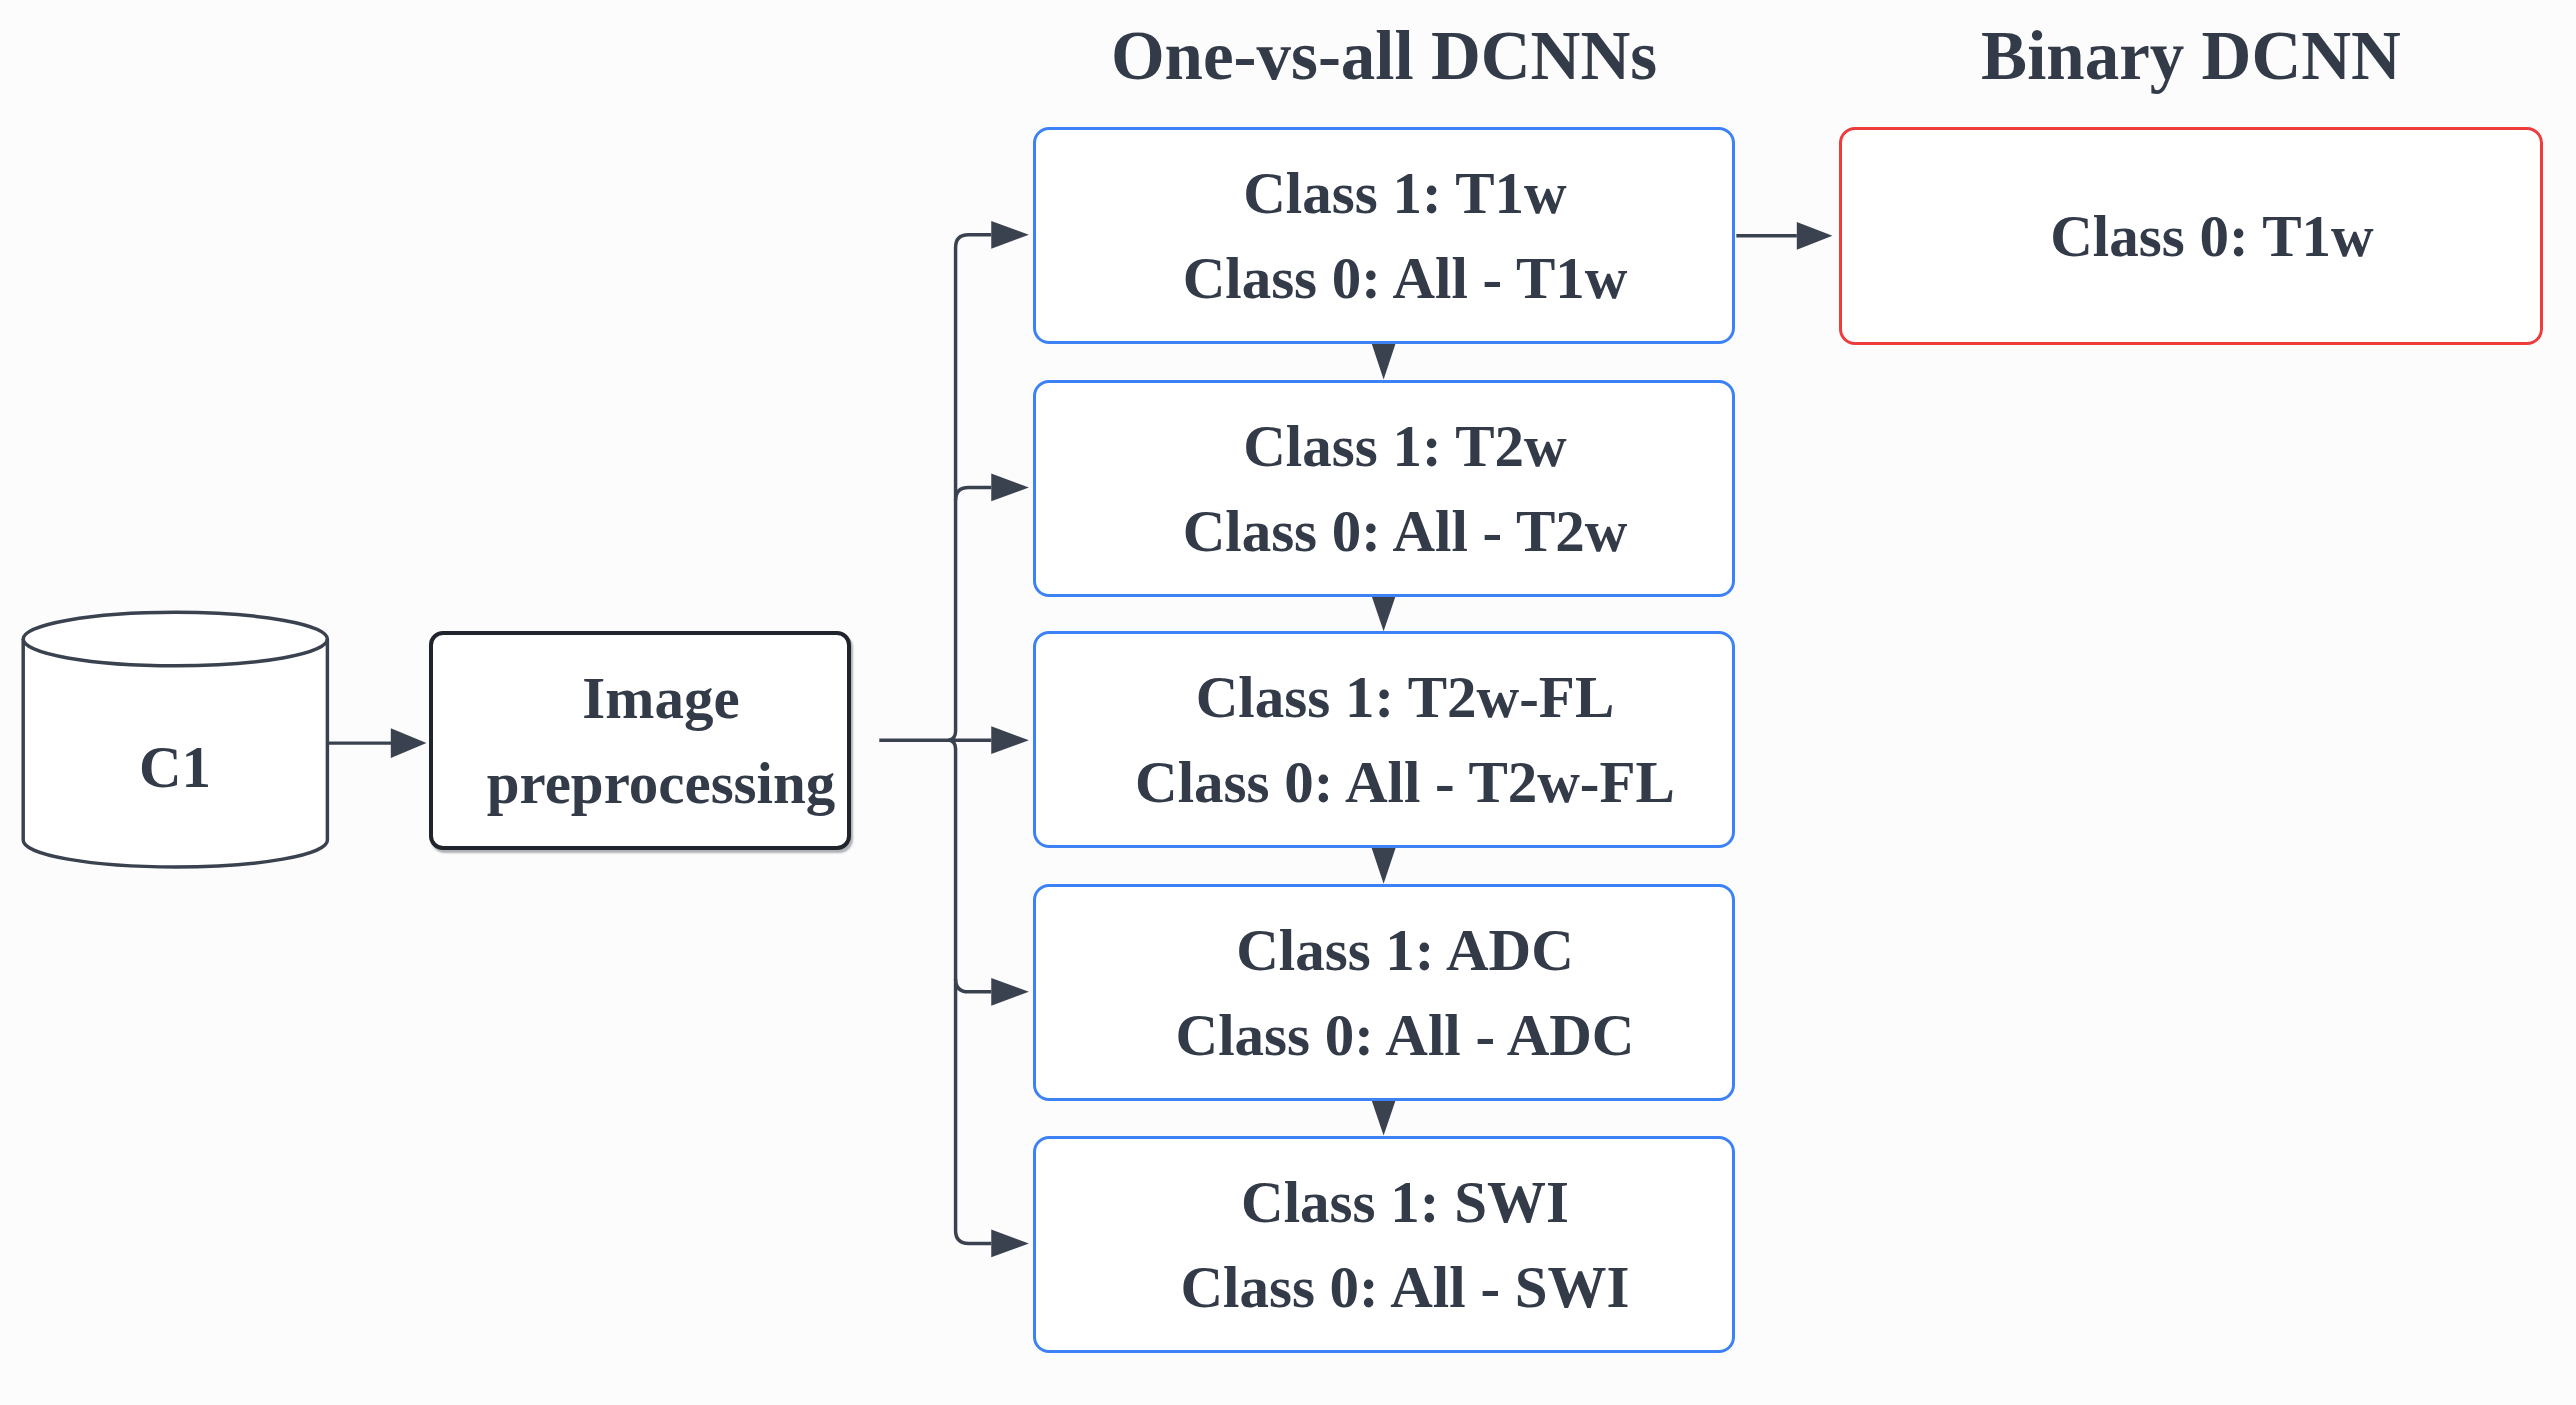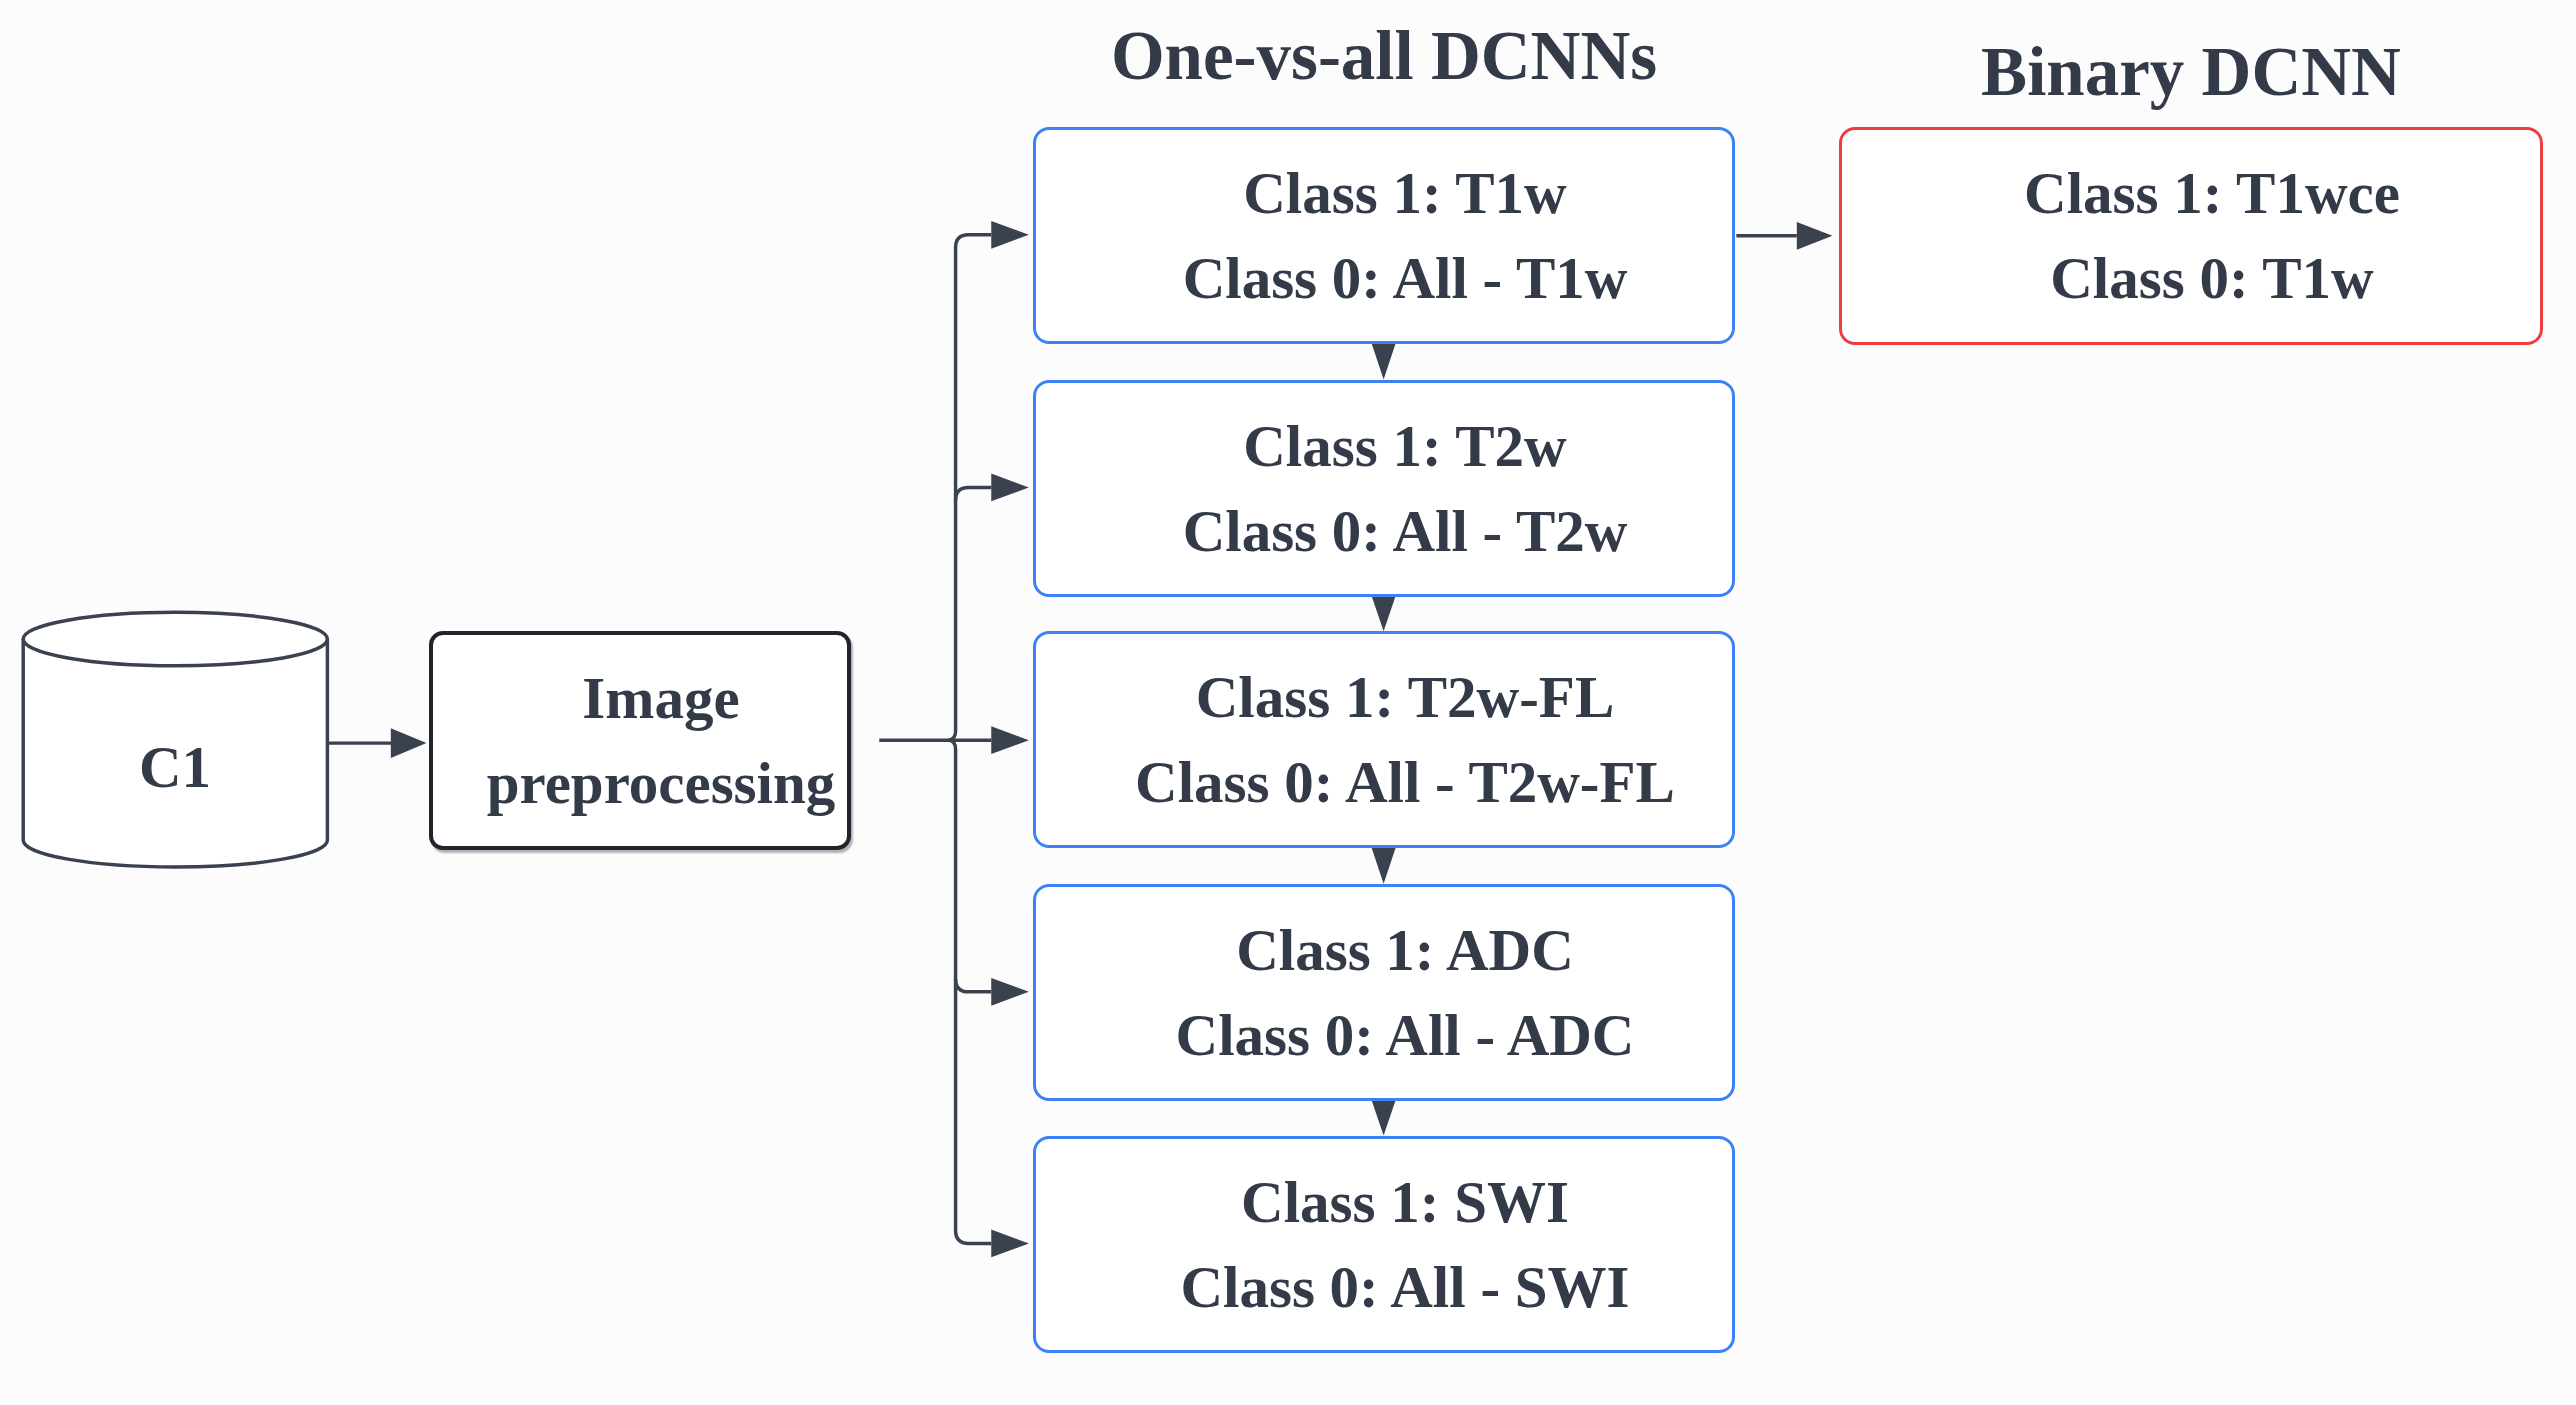--- a/index.html
+++ b/index.html
@@ -20,21 +20,21 @@
   .head{fill:var(--wire);stroke:none;}
   .cylshape{fill:var(--node-fill);stroke:var(--wire);stroke-width:3.5;}
   .cylinner{fill:none;stroke:var(--wire);stroke-width:3.5;}
 
   .title{
     position:absolute; height:105px; display:flex;
     align-items:center; justify-content:center;
     font-size:69px; font-weight:700; white-space:nowrap;
   }
   .title.ova{left:1033px; top:4px; width:702px;}
-  .title.bin{left:1839px; top:20px; width:704px;}
+  .title.bin{left:1839px; top:4px; width:704px;}
 
   .node{
     position:absolute; box-sizing:border-box; background:var(--node-fill);
     border-radius:16px; display:flex; flex-direction:column;
     align-items:center; justify-content:center;
     font-size:59px; font-weight:700; line-height:85px;
     text-align:center; white-space:nowrap;padding-left:42px;
   }
   .node.prep{
     left:429px; top:631px; width:422px; height:219px;
@@ -118,18 +118,17 @@
   <div class="node ova-box" style="top:884px">
     <div>Class 1: ADC</div>
     <div>Class 0: All - ADC</div>
   </div>
   <div class="node ova-box" style="top:1136px">
     <div>Class 1: SWI</div>
     <div>Class 0: All - SWI</div>
   </div>
 
   <div class="node binary-box">
-    <div>Class 1: T1wce</div>
     <div>Class 0: T1w</div>
   </div>
 
 </div>
 
 
 </body></html>

